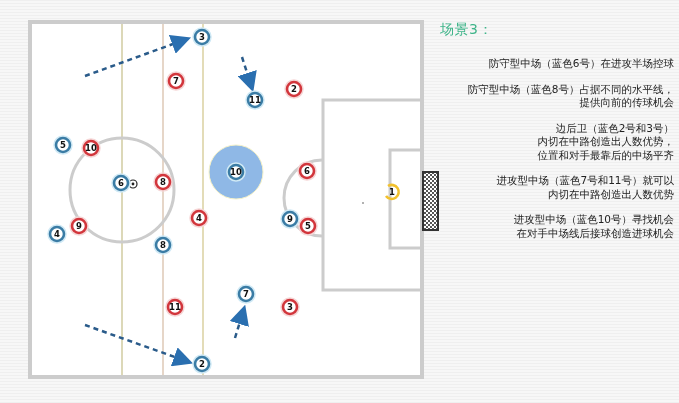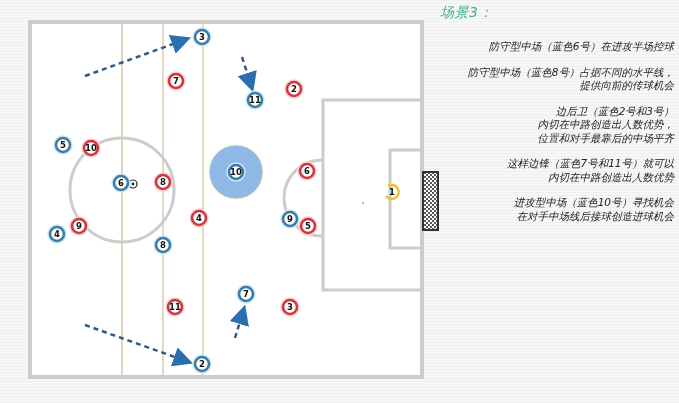--- a/index.html
+++ b/index.html
@@ -5,22 +5,22 @@
   html, body { margin: 0; padding: 0; }
   body {
     width: 679px; height: 403px; overflow: hidden;
     background: #f4f4f4;
     background-image: repeating-linear-gradient(0deg, #efefef 0 1px, #f7f7f7 1px 3px);
     position: relative;
     font-family: "DejaVu Sans", sans-serif;
   }
   #pitch { position: absolute; left: 0; top: 0; }
   .panel {
-    position: absolute; left: 438px; top: 4px; width: 236px;
-    font-family: "DejaVu Sans", sans-serif; color: #222; font-style: italic;
+    position: absolute; left: 438px; top: 21px; width: 236px;
+    font-family: "DejaVu Sans", sans-serif; color: #222;
   }
   .panel .title {
     font-size: 14px; color: #3eb489; margin: 0 0 18px 2px; letter-spacing: 0.5px;
   }
   .panel .para {
     font-size: 10.5px; line-height: 13.5px; margin: 0 0 12px 2px; white-space: pre-line; text-align: right;
   }
   .player text { font-family: "DejaVu Sans", sans-serif; font-weight: bold; font-size: 8.5px; }
 </style>
 </head>
@@ -183,17 +183,17 @@
 </svg>
 
 <div class="panel">
   <div class="title">场景3：</div>
   <div class="para">防守型中场（蓝色6号）在进攻半场控球</div>
   <div class="para">防守型中场（蓝色8号）占据不同的水平线，
 提供向前的传球机会</div>
   <div class="para">边后卫（蓝色2号和3号）
 内切在中路创造出人数优势，
 位置和对手最靠后的中场平齐</div>
-  <div class="para">这样边锋（蓝色7号和11号）就可以
+  <div class="para">进攻型中场（蓝色7号和11号）就可以
 内切在中路创造出人数优势</div>
   <div class="para">进攻型中场（蓝色10号）寻找机会
 在对手中场线后接球创造进球机会</div>
 </div>
 
 </body></html>

